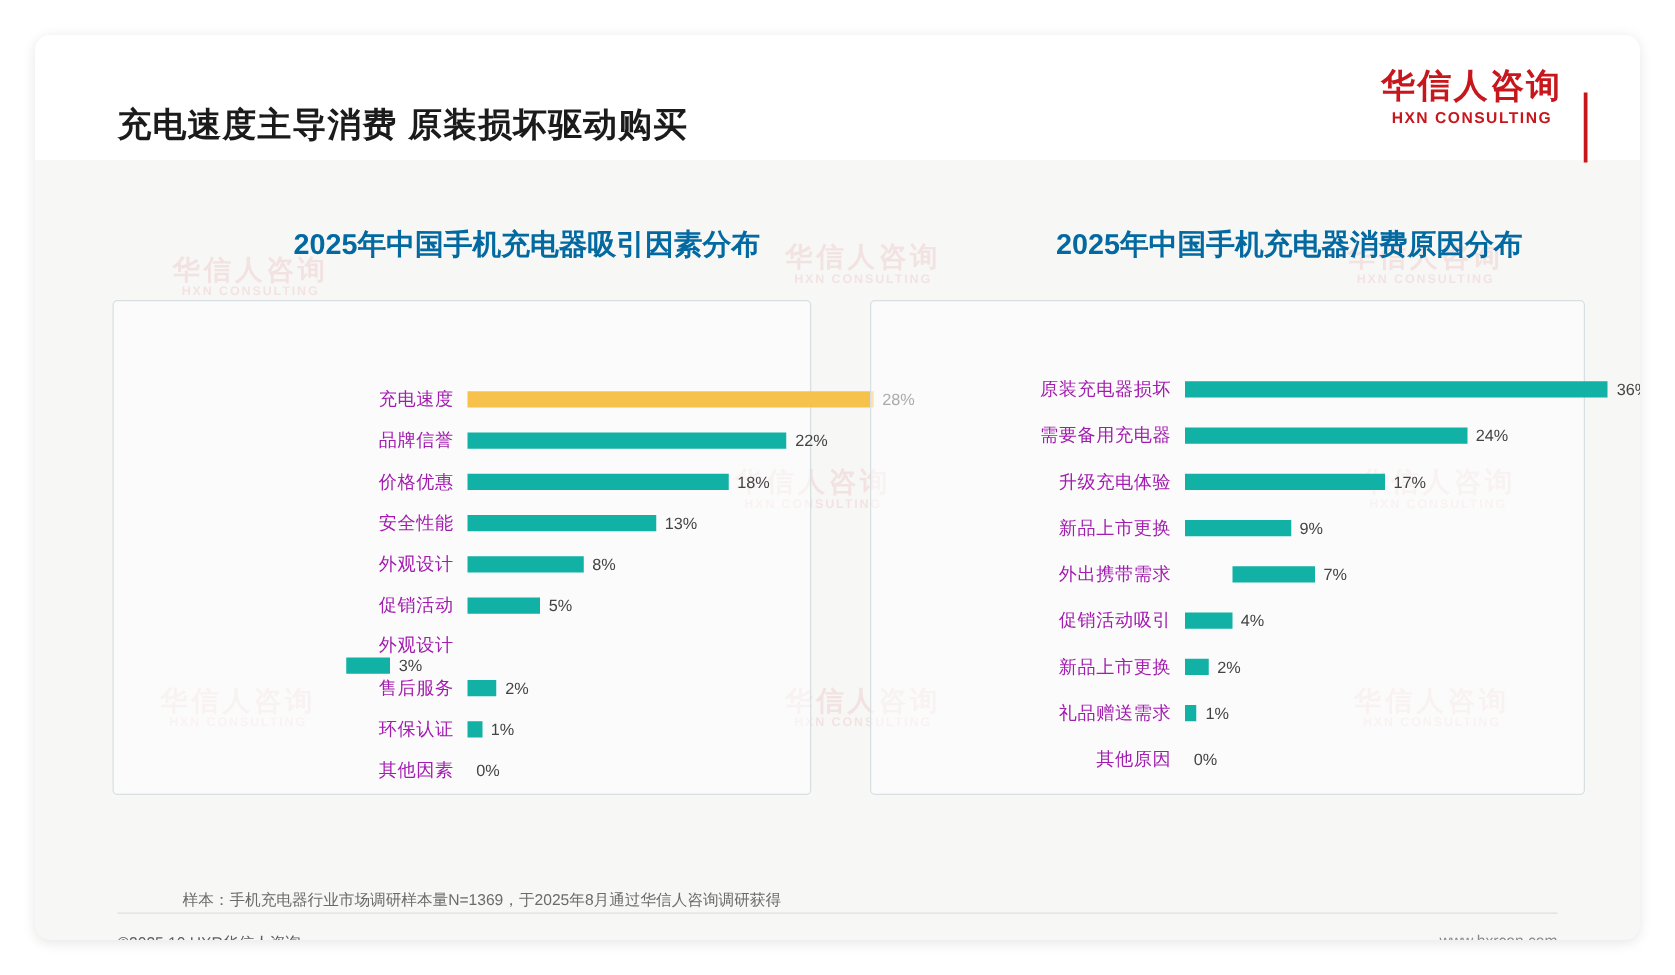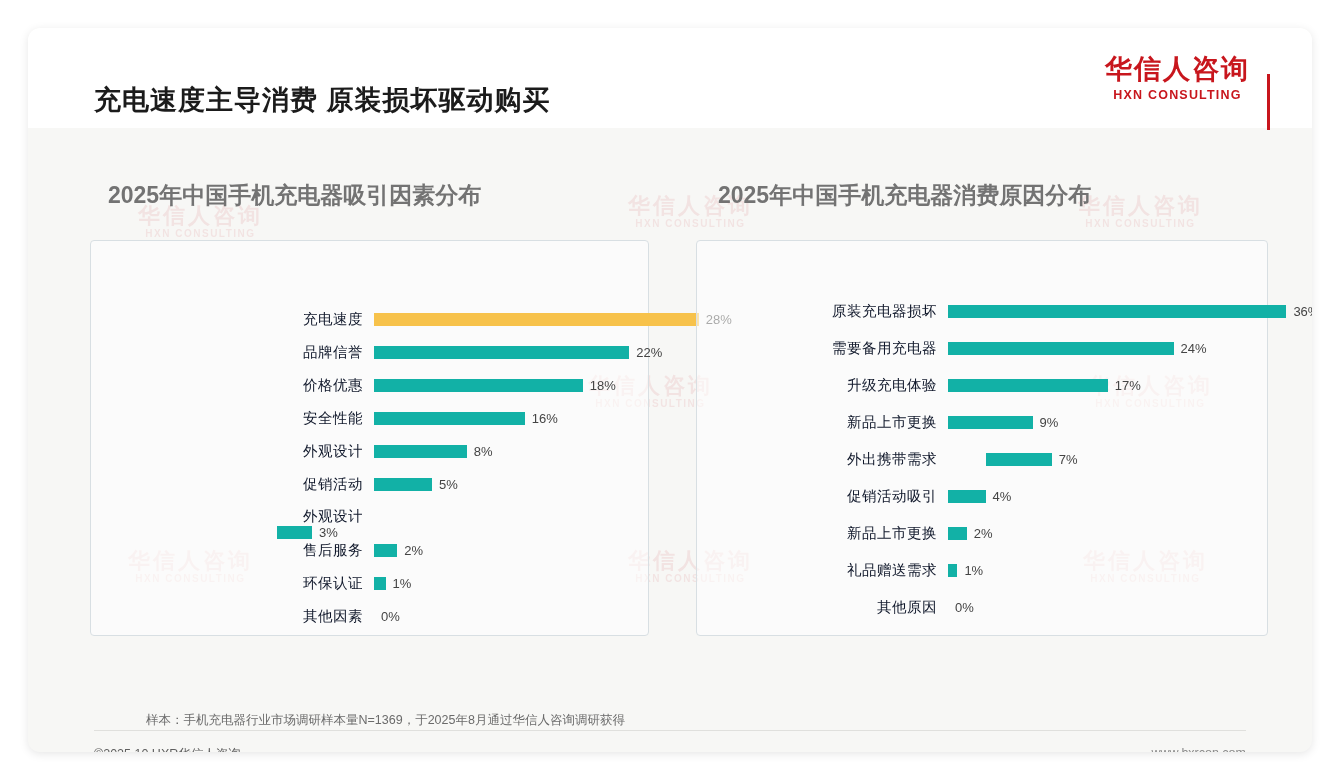--- a/index.html
+++ b/index.html
@@ -87,22 +87,22 @@
     line-height: 1.15;
   }
   .wm .wm-cn { font-size: 22px; letter-spacing: 3px; }
   .wm .wm-en { font-size: 10px; letter-spacing: 1.5px; }
 
   
   .chart-title {
     position: absolute;
     font-size: 23px;
     font-weight: bold;
-    color: #737373;
-    text-align: left;
+    color: #0369a1;
+    text-align: right;
     white-space: nowrap;
   }
   .panel {
     position: absolute;
     background: rgba(255,255,255,0.55);
     border: 1px solid #d8dfe3;
     border-radius: 4px;
   }
   .rows {
     position: absolute;
@@ -113,21 +113,21 @@
   .row {
     position: absolute;
     height: 20px;
     display: flex;
     align-items: center;
   }
   .row-label {
     width: 122px;
     text-align: right;
     font-size: 14.5px;
-    color: #0f172a;
+    color: #a21caf;
     padding-right: 11px;
     white-space: nowrap;
     letter-spacing: 0.5px;
   }
   .bar-wrap {
     position: relative;
     height: 13px;
     display: flex;
     align-items: center;
   }
@@ -245,21 +245,21 @@
           <div class="row-label">价格优惠</div>
           <div class="bar-wrap">
             <div class="bar" style="width: 208.8px;"></div>
             <div class="bar-value">18%</div>
           </div>
         </div>
         <div class="row" style="left: 150px; top: 167px;">
           <div class="row-label">安全性能</div>
           <div class="bar-wrap">
             <div class="bar" style="width: 150.8px;"></div>
-            <div class="bar-value">16%</div>
+            <div class="bar-value">13%</div>
           </div>
         </div>
         <div class="row" style="left: 150px; top: 200px;">
           <div class="row-label">外观设计</div>
           <div class="bar-wrap">
             <div class="bar" style="width: 92.8px;"></div>
             <div class="bar-value">8%</div>
           </div>
         </div>
         <div class="row" style="left: 150px; top: 233px;">

